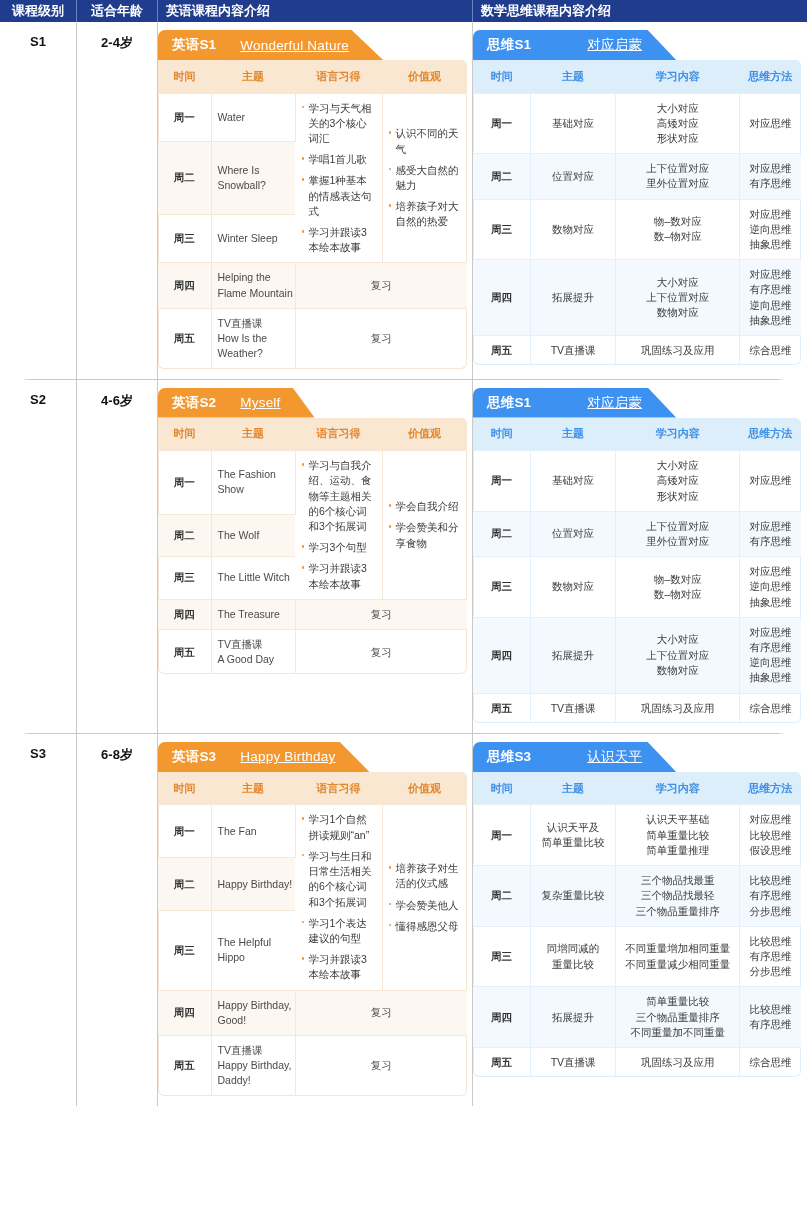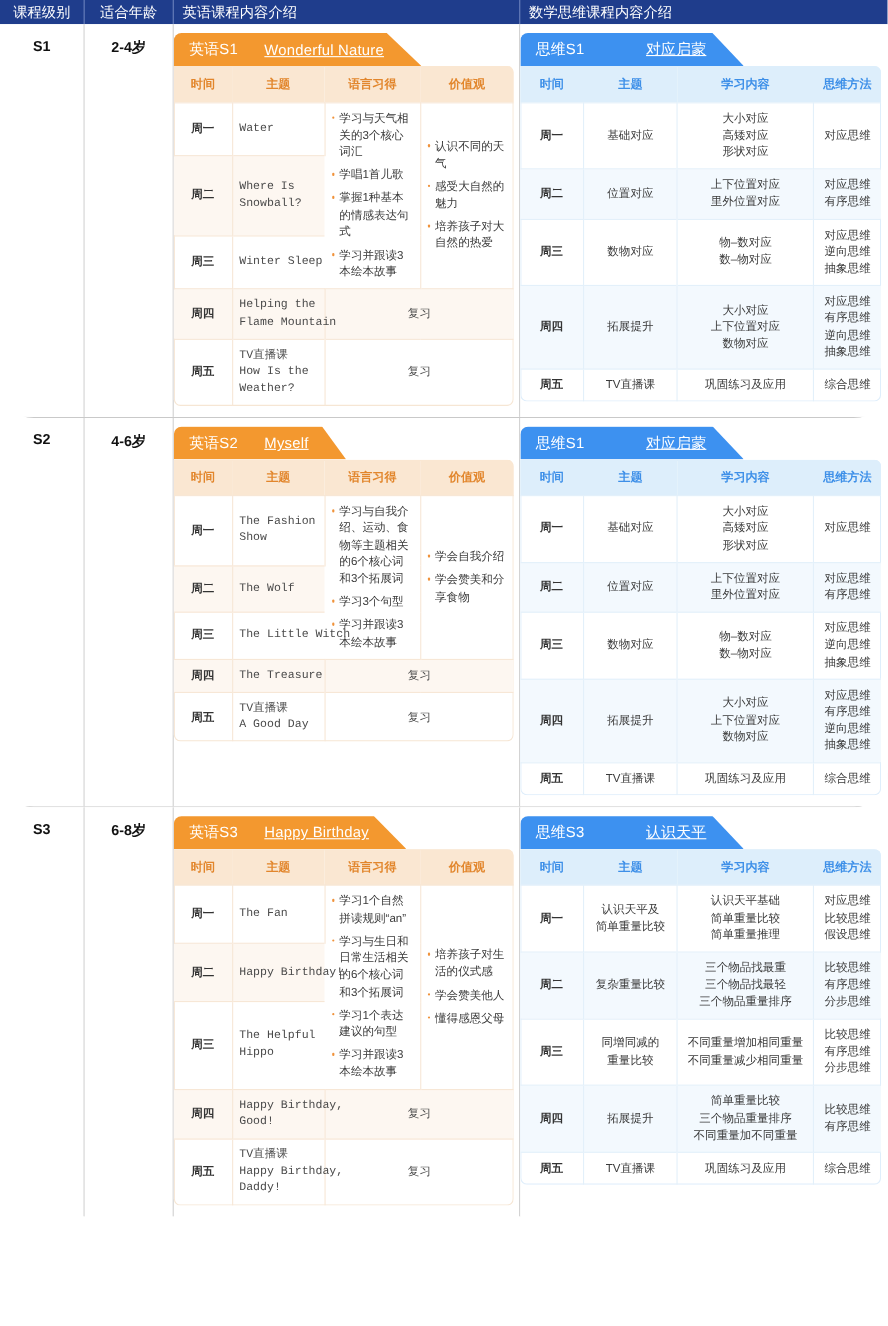--- a/index.html
+++ b/index.html
@@ -11,21 +11,21 @@
   }
   .sheet { width: 807px; position: relative; }
 
   
   .hdr {
     display: flex;
     height: 22px;
     background: #1f3d8c;
     color: #ffffff;
     font-size: 13px;
-    font-weight: normal;
+    font-weight: bold;
     align-items: center;
   }
   .hdr > div { height: 22px; display: flex; align-items: center; }
   .hdr .h-level { width: 77px;  justify-content: center; border-right: 1px solid #6c82bd; }
   .hdr .h-age   { width: 81px;  justify-content: center; border-right: 1px solid #6c82bd; }
   .hdr .h-eng   { width: 315px; padding-left: 8px; border-right: 1px solid #6c82bd; }
   .hdr .h-math  { flex: 1;      padding-left: 8px; }
 
   
   .lvl-row { display: flex; border-bottom: 1px solid #c9c9c9; border-radius: 31px; }
@@ -52,21 +52,21 @@
   .tab {
     position: absolute; left: 0; top: 0;
     height: 30px;
     display: flex; align-items: center;
     padding: 0 34px 0 14px;
     color: #ffffff;
     font-size: 13.5px;
     white-space: nowrap;
     border-radius: 7px 7px 0 0;
   }
-  .tab .tnum { font-weight: normal; letter-spacing: .2px; }
+  .tab .tnum { font-weight: bold; letter-spacing: .2px; }
   .tab .tsub { font-weight: normal; margin-left: 24px; letter-spacing: .2px; text-decoration: underline; }
   .tab-eng  { background: #f3982f; clip-path: polygon(0 0, 86% 0, 100% 100%, 0 100%); }
   .tab-math { background: #3d91f0; clip-path: polygon(0 0, 86% 0, 100% 100%, 0 100%); }
   .tab-eng  { border-radius: 7px 10px 0 0; }
   .tab-math { border-radius: 7px 10px 0 0; gap: 32px; }
 
   table.grid {
     width: 100%;
     border-collapse: collapse;
     table-layout: fixed;
@@ -98,21 +98,21 @@
 
   
   .math table.grid { box-shadow: 0 0 0 1px #dfeefb inset; background: #fff; }
   .math table.grid th { background: #ddeefb; color: #3d8fe8; }
   .math table.grid td { border-right: 1px solid #e3f0fa; border-top: 1px solid #e3f0fa; }
   .math table.grid td:last-child { border-right: none; }
   .math tr.alt td { background: #f3f9fe; }
 
   .cc { text-align: center; }
   .day { text-align: center; font-weight: bold; color: #333; font-size: 10.5px; }
-  .topic { padding-left: 10px; color: #4a4a4a; font-family: Liberation Mono, monospace; }
+  .topic { padding-left: 10px; color: #4a4a4a; }
   .lines div { white-space: nowrap; }
 
   ul.bullet-list { list-style: none; }
   ul.bullet-list li {
     position: relative;
     padding-left: 7px;
     margin-bottom: 6px;
   }
   ul.bullet-list li:last-child { margin-bottom: 0; }
   ul.bullet-list li::before {

